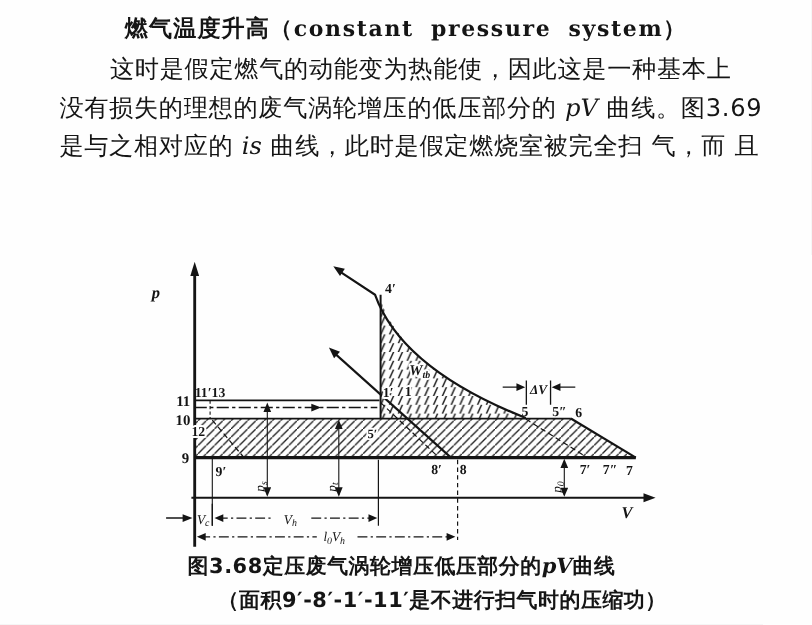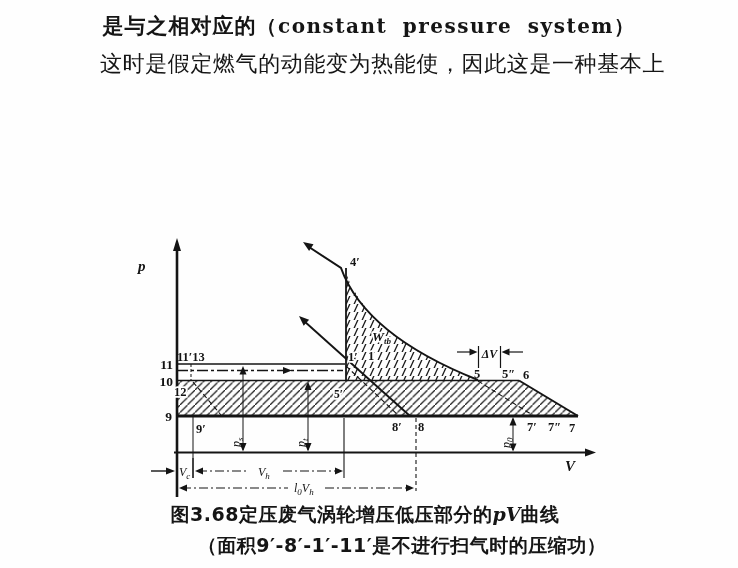--- a/index.html
+++ b/index.html
@@ -29,25 +29,27 @@
   .sub{font-size:9px;}
   .halo{paint-order:stroke;stroke:#fff;stroke-width:3.5px;stroke-linejoin:round;}
   .wlab{font-size:13.5px;font-style:italic;font-weight:bold;}
 </style>
 </head>
 <body>
 
 <div class="page">
 
   <div class="title">
-    <span>是与之相对应的</span><span class="title-en">（constant pressure system）</span>
+    <span>燃气温度升高</span><span class="title-en">（constant pressure system）</span>
   </div>
 
   <div class="bodytext">
     <div class="line indent">这时是假定燃气的动能变为热能使，因此这是一种基本上</div>
+    <div class="line"><span>没有损失的理想的废气涡轮增压的低压部分的 </span><span class="ital">pV</span><span> 曲线。图3.69</span></div>
+    <div class="line"><span>是与之相对应的 </span><span class="ital">is</span><span> 曲线，此时是假定燃烧室被完全扫 气，而 且</span></div>
   </div>
 
   <svg width="500" height="272" viewBox="120 233 500 272">
     <defs>
       <pattern id="hb" width="7.5" height="7.5" patternUnits="userSpaceOnUse">
         <path d="M-1,8.5 L8.5,-1" stroke="#1a1a1a" stroke-width="1.2"></path>
       </pattern>
       <pattern id="hw" width="8" height="8" patternUnits="userSpaceOnUse">
         <path d="M1.5,9.5 L6.5,-1.5" stroke="#1a1a1a" stroke-width="1.3"></path>
       </pattern>

